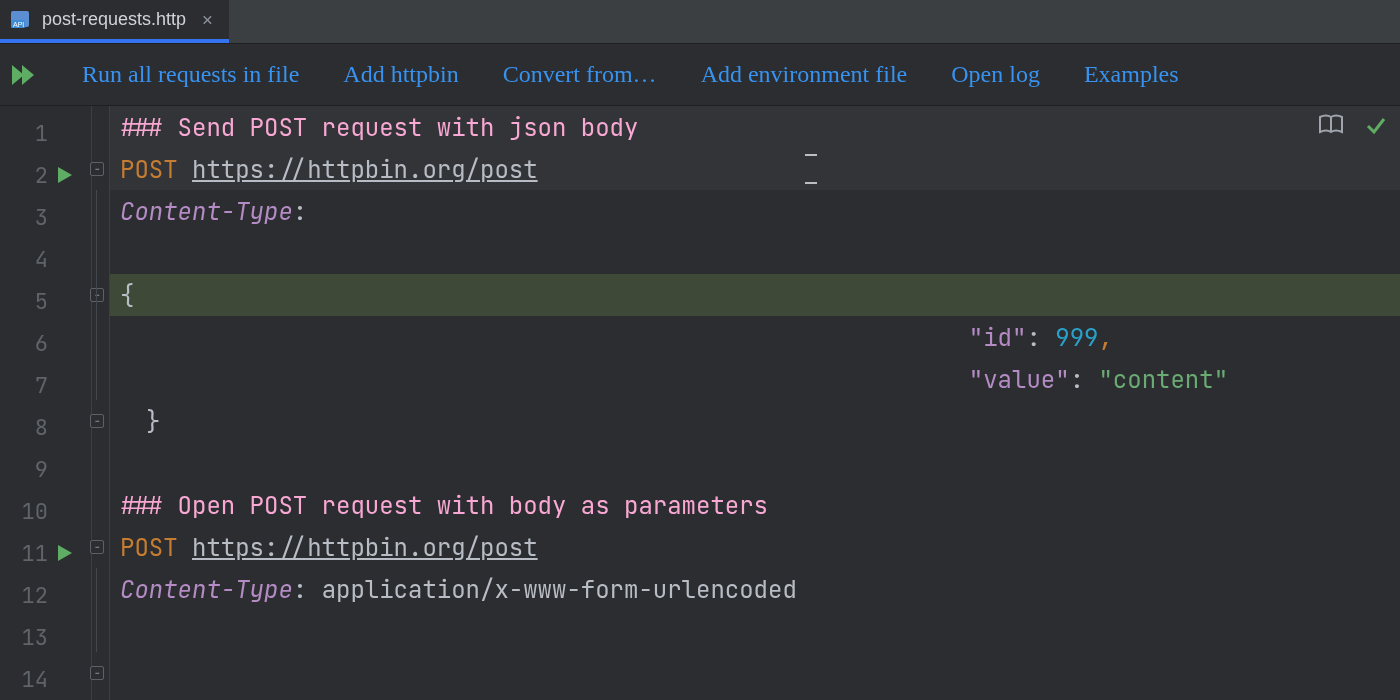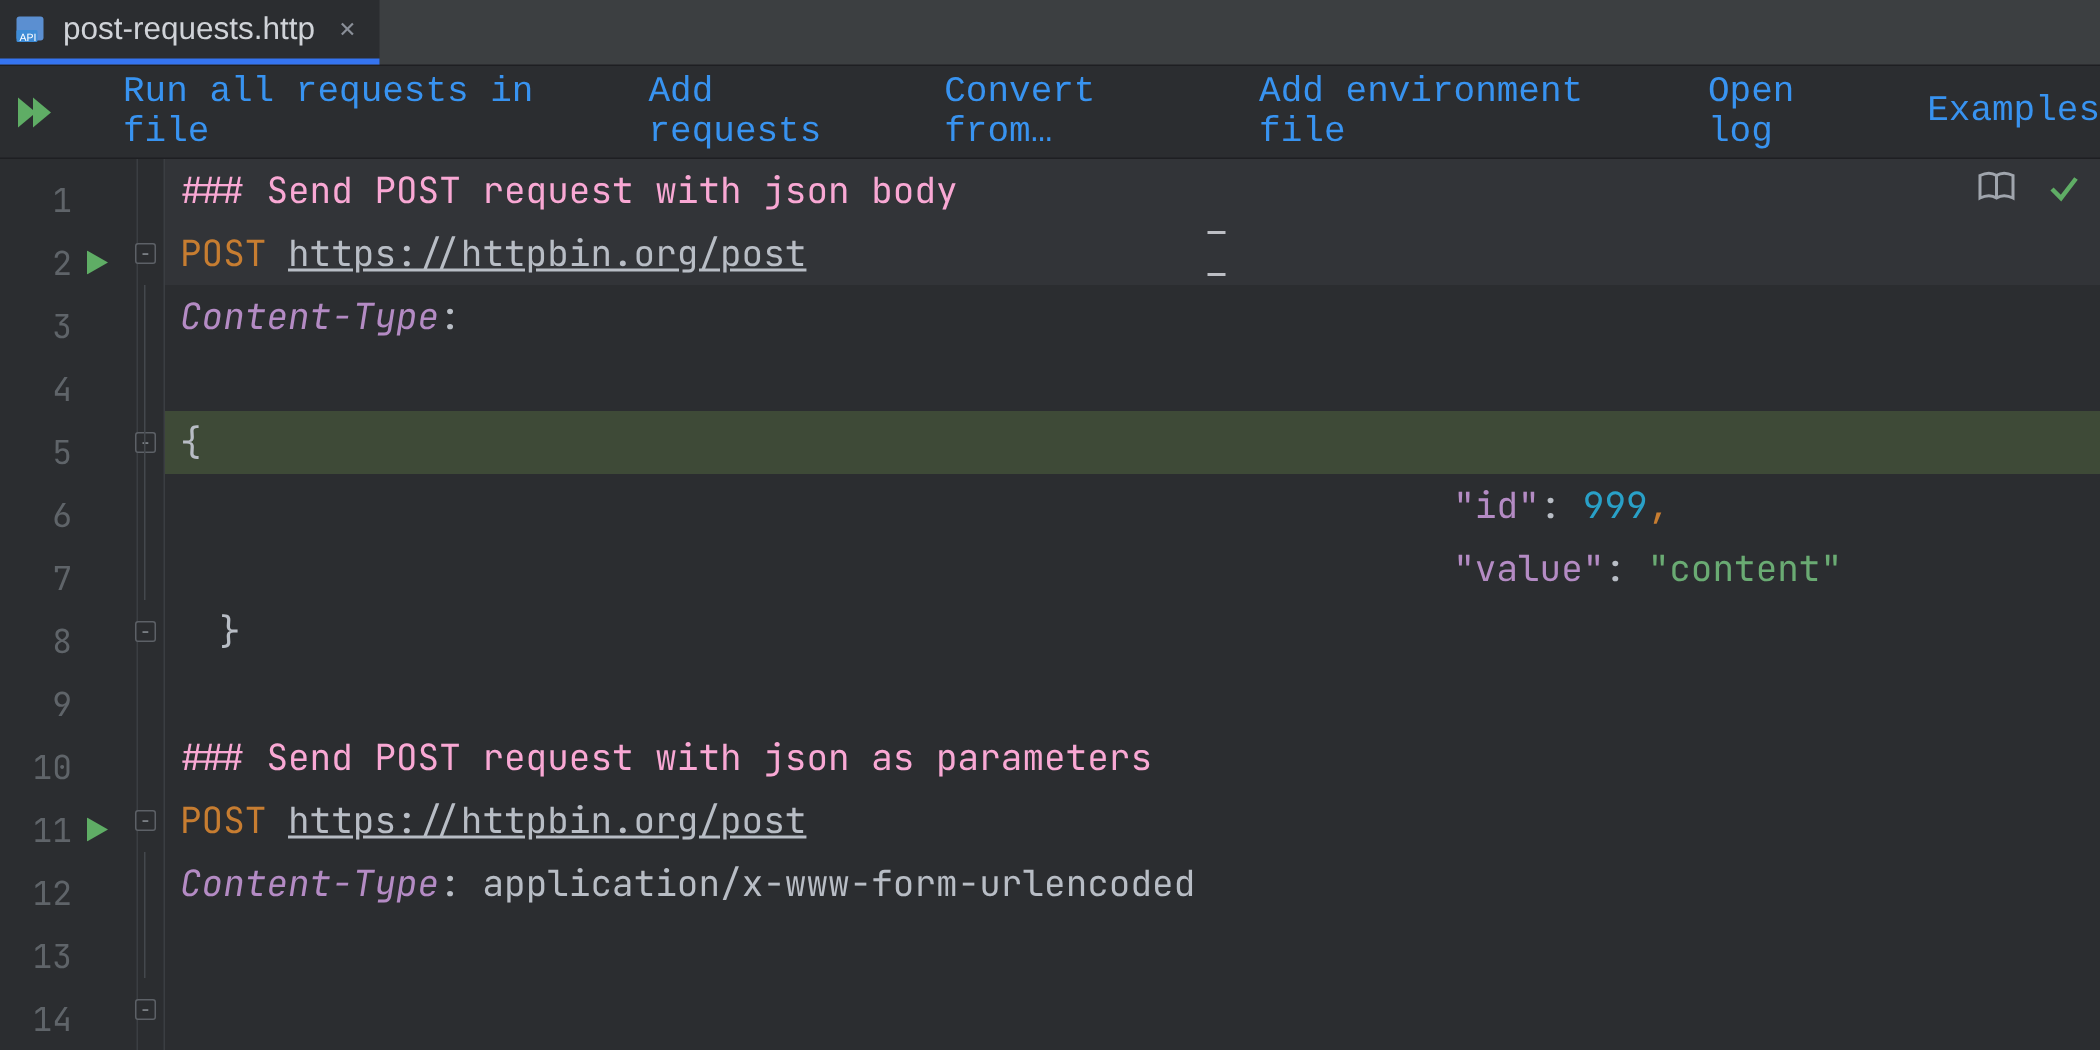--- a/index.html
+++ b/index.html
@@ -26,39 +26,39 @@
     padding:0 16px 0 10px;
     background:#2b2d30;
     border-bottom:4px solid #3574f0;
     position:relative;
   }
   .file-icon {
     width:22px;height:22px;
     display:flex;align-items:center;justify-content:center;
   }
   .tab-label {
-    font-size:21px;
+    font-size:18px;
     color:#d0d3d8;
     font-family:"Helvetica Neue",Arial,sans-serif;
   }
   .tab-close {
     color:#8a8f98;
     font-size:18px;
     padding-left:6px;
   }
   
   .toolbar {
     height:62px;
     background:#2b2d30;
     border-bottom:1px solid #1e1f22;
     display:flex;
     align-items:center;
     gap:44px;
     padding-left:12px;
-    font-family:Liberation Mono, monospace;
+    font-family:Liberation Serif, serif;
   }
   .run-icon svg { display:block; }
   .toolbar-link {
     color:#3893f0;
     font-size:24px;
   }
   
   .editor {
     display:flex;
     height:594px;
@@ -182,21 +182,21 @@
 </div>
 
 <div class="toolbar">
   <span class="run-icon">
     <svg width="26" height="24" viewBox="0 0 26 24">
       <polygon points="0,2 12,12 0,22" fill="#5fad65"></polygon>
       <polygon points="10,2 22,12 10,22" fill="#5fad65"></polygon>
     </svg>
   </span>
   <span class="toolbar-link">Run all requests in file</span>
-  <span class="toolbar-link">Add requests</span>
+  <span class="toolbar-link">Add httpbin</span>
   <span class="toolbar-link">Convert from…</span>
   <span class="toolbar-link">Add environment file</span>
   <span class="toolbar-link">Open log</span>
   <span class="toolbar-link">Examples</span>
 </div>
 
 <div class="editor">
 
   <div class="gutter">
     <div class="grow">
@@ -308,21 +308,21 @@
     </div>
     <div class="line">
       <span class="partial-bg" style="width:820px"></span>
       <span>  </span><span class="c-key">"value"</span><span class="c-punc">: </span><span class="c-str">"content"</span>
     </div>
     <div class="line">
       <span class="partial-bg" style="width:26px"></span>
       <span class="c-punc">}</span>
     </div>
     <div class="line"></div>
-    <div class="line"><span class="c-comment">### Send POST request with json as parameters</span></div>
+    <div class="line"><span class="c-comment">### Open POST request with body as parameters</span></div>
     <div class="line"><span class="c-method">POST</span><span> </span><span class="c-url">https://httpbin.org/post</span></div>
     <div class="line"><span class="c-header">Content-Type</span><span class="c-plain">: </span><span class="c-plain">application/x-www-form-urlencoded</span></div>
     <div class="line"></div>
 
     <div class="corner-icons">
       <span class="book-icon">
         <svg width="26" height="22" viewBox="0 0 26 22" fill="none" stroke="#a0a5ad" stroke-width="2">
           <path d="M2 3 C6 1 10 1 13 3 C16 1 20 1 24 3 V18 C20 16 16 16 13 18 C10 16 6 16 2 18 Z"></path>
           <path d="M13 3 V18"></path>
         </svg>

